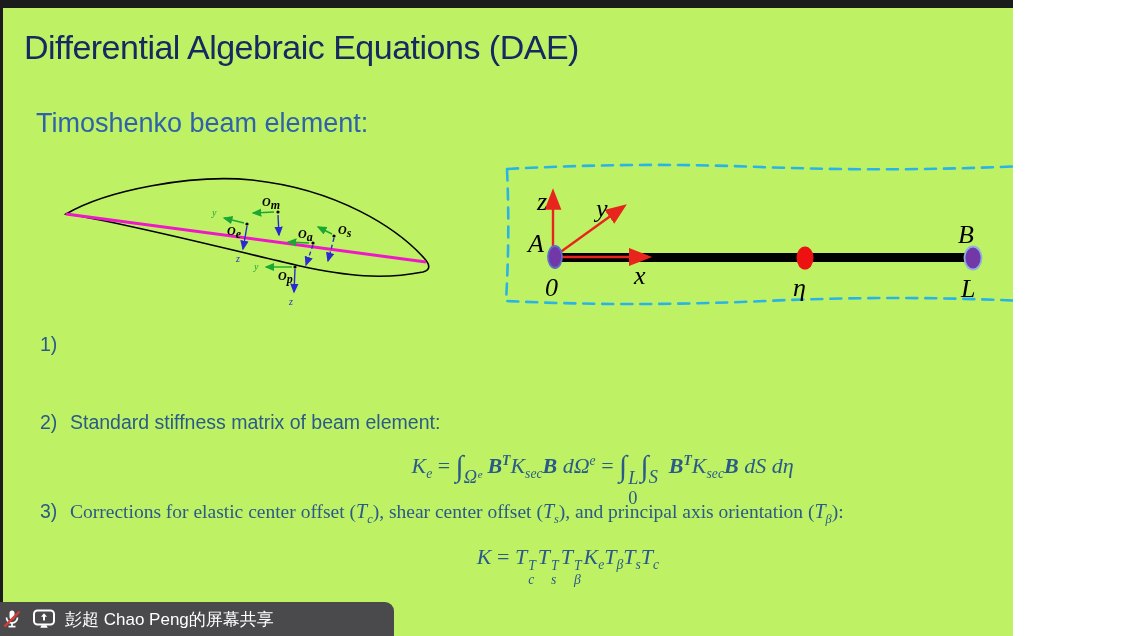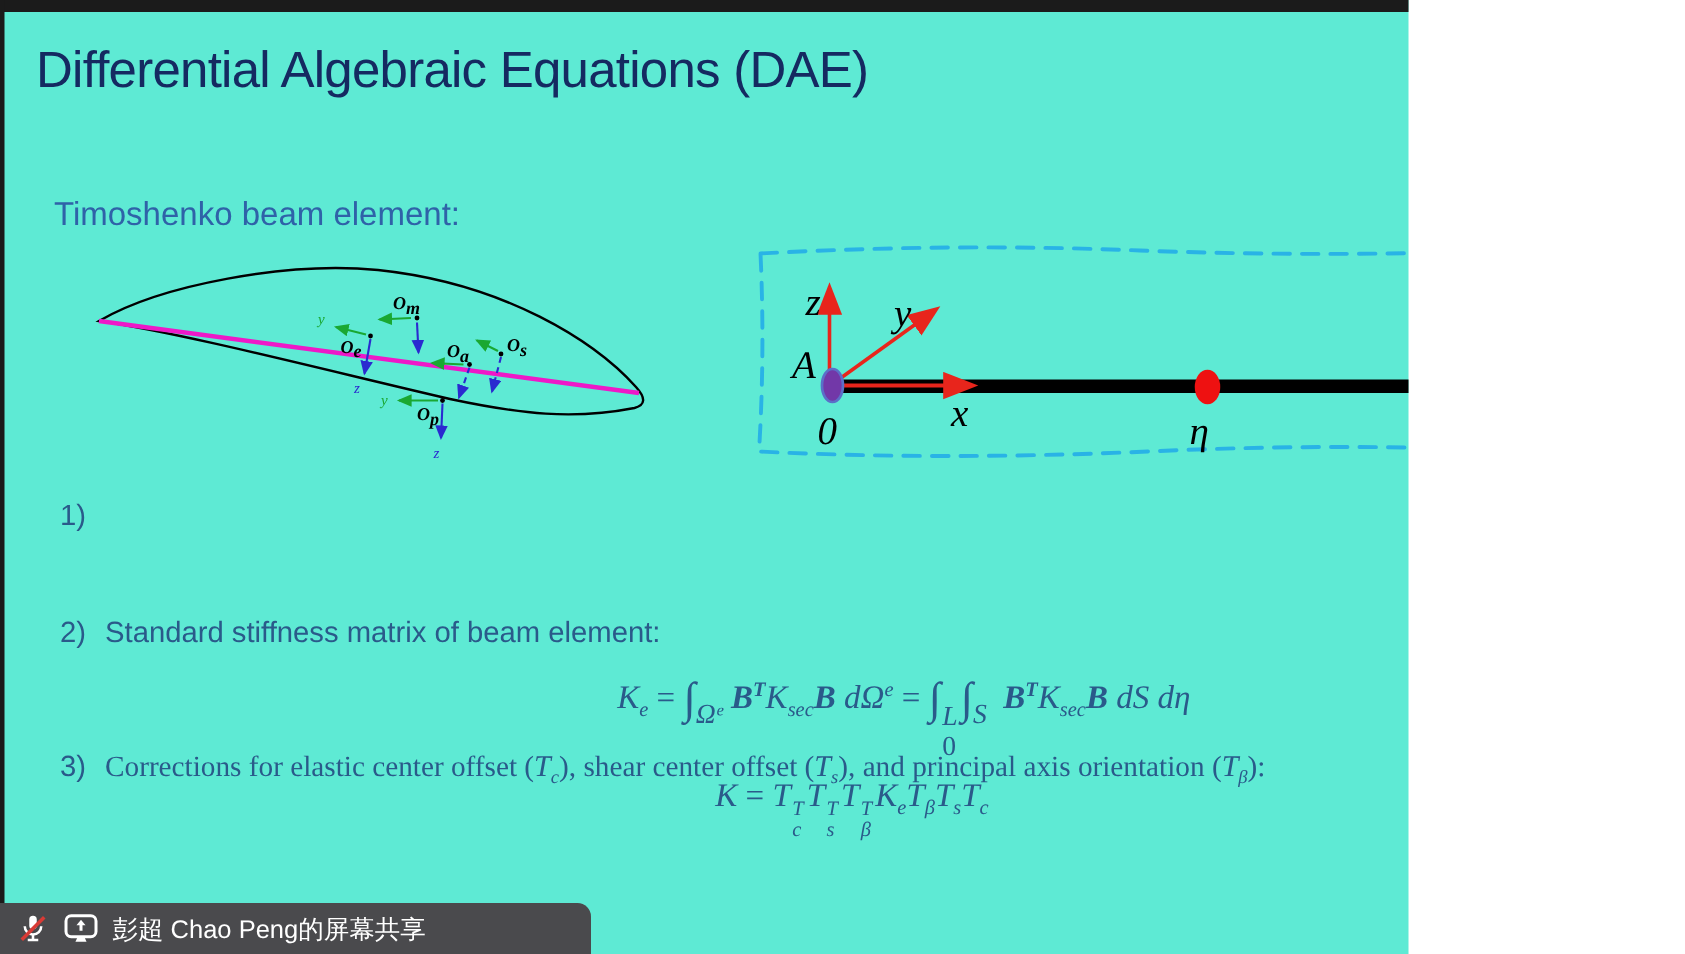--- a/index.html
+++ b/index.html
@@ -1,54 +1,54 @@
 <!DOCTYPE html>
 <html><head>
 <meta charset="utf-8">
 <style>
   html,body{margin:0;padding:0;background:#ffffff;}
-  .stage{position:relative;width:939px;height:636px;background:#5eead4;overflow:hidden;
+  .stage{position:relative;width:1013px;height:636px;background:#bef264;overflow:hidden;
          font-family:"Liberation Sans",sans-serif;}
   .topbar{position:absolute;left:0;top:0;width:1123px;height:8px;background:#1b1b1b;}
   .leftedge{position:absolute;left:0;top:0;width:3px;height:636px;background:#1b1b1b;}
 
   .title{position:absolute;left:24px;top:28px;font-size:34px;letter-spacing:-0.5px;
          color:#152a61;white-space:nowrap;}
-  .subtitle{position:absolute;left:36px;top:108px;font-size:22px;color:#2f62a8;white-space:nowrap;margin-top:22px;}
+  .subtitle{position:absolute;left:36px;top:108px;font-size:27px;color:#2f62a8;white-space:nowrap;}
 
   .diagram{position:absolute;}
   .airfoil{left:52px;top:172px;}
   .beam{left:495px;top:157px;}
 
   .item{position:absolute;left:40px;display:flex;font-size:19.5px;color:#2a5a8a;white-space:nowrap;}
   .item .num{width:30px;flex:0 0 30px;}
   .item-1{top:333px;}
   .item-2{top:411px;}
   .item-3{top:500px;}
 
   .equation{position:absolute;left:0;width:1123px;box-sizing:border-box;text-align:center;
             font-family:"Liberation Serif",serif;font-size:22px;color:#2a5a8a;
             line-height:1.5;white-space:nowrap;}
   .eq-1{top:366px;}
   .eq-2{top:444px;padding-left:82px;}
-  .eq-3{top:513px;padding-left:13px;}
+  .eq-3{top:540px;padding-left:13px;}
 
   .tk{white-space:pre;}
   .it{font-style:italic;}
   .bd{font-weight:bold;}
   .tk.pl{font-family:Liberation Serif, serif;font-style:normal;}
   .tk.big{font-size:135%;vertical-align:-0.1em;}
   .tk sub,.tk sup{font-size:0.62em;}
   .supsub{display:inline-flex;flex-direction:column;align-items:flex-start;
           font-size:0.62em;line-height:1.05;vertical-align:-0.45em;margin:0 2px 0 1px;}
   .item .label.mixed .tk.it{font-family:"Liberation Serif",serif;font-size:20px;}
 
   .share-bar{position:absolute;left:0;top:602px;width:394px;height:34px;background:#4a4a4d;
              border-top-right-radius:9px;display:flex;align-items:center;gap:9px;
-             padding-left:11px;box-sizing:border-box;}
+             padding-left:1px;box-sizing:border-box;}
   .share-text{color:#ffffff;font-size:17px;white-space:nowrap;}
   .share-mention{color:#4a90e2;font-size:11px;white-space:nowrap;margin-top:48px;}
   .sb-icon{flex:0 0 auto;display:block;}
 
   svg text.axis-label{font-family:"Liberation Serif",serif;font-style:italic;font-size:26px;fill:#000;}
   svg text.af-label{font-family:"Liberation Serif",serif;font-style:italic;font-weight:bold;font-size:12px;fill:#000;}
   svg text.af-axis{font-family:"Liberation Serif",serif;font-style:italic;font-size:10px;}
 </style>
 </head>
 <body>

